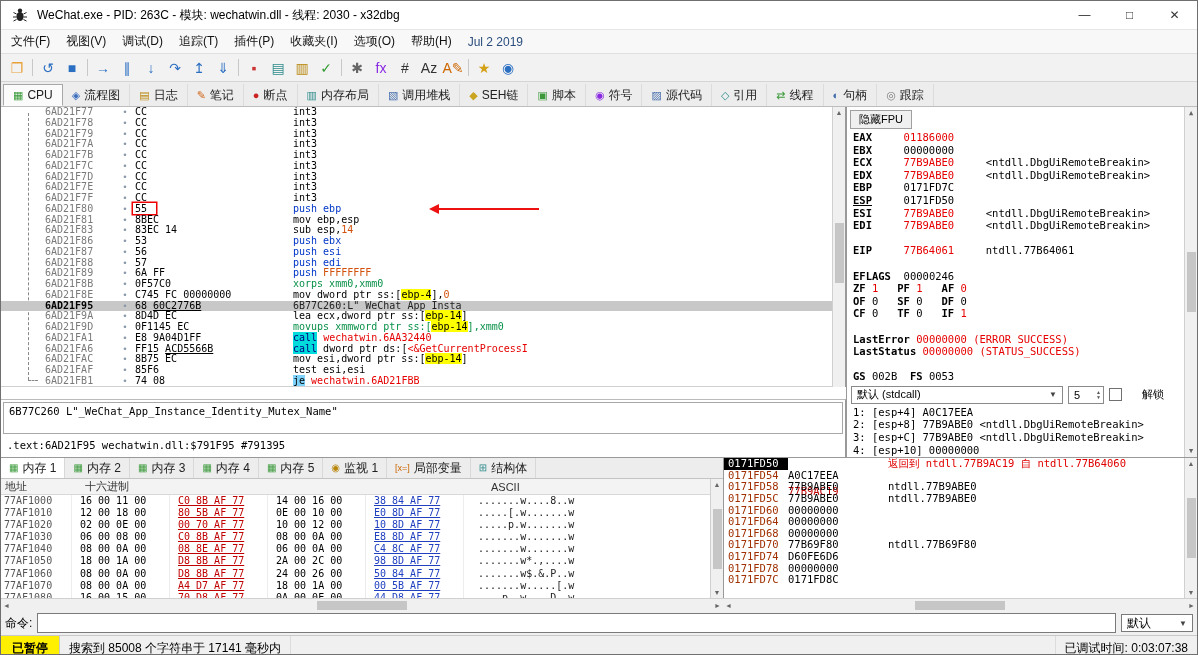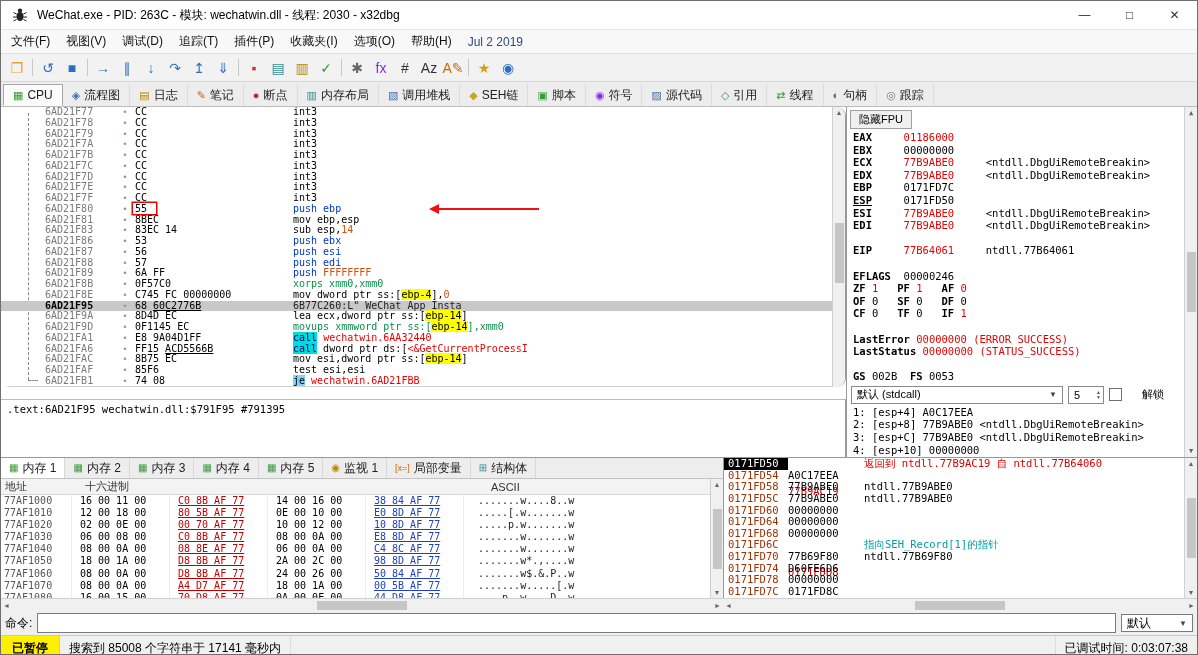--- a/index.html
+++ b/index.html
@@ -21,21 +21,21 @@
   .tool-glyph{font-size:14px;line-height:1;}
   .tool-glyph-txt{font-size:14px;font-weight:normal;line-height:1;}
   .tool-sep{width:1px;height:17px;background:#c8c8c8;margin:0 3px;}
   
   .tabbar{height:24px;flex:0 0 24px;background:#ededed;display:flex;align-items:flex-end;padding-left:2px;border-bottom:1px solid #bdbdbd;font-size:12px;}
   .tab{display:flex;align-items:center;gap:4px;padding:0 9px;height:22px;box-sizing:border-box;color:#222;border-right:1px solid #dcdcdc;white-space:nowrap;}
   .tab.active{background:#fbfbfb;border:1px solid #a8a8a8;border-bottom:1px solid #fbfbfb;}
   .tab-icon{font-size:11px;line-height:1;}
   
   .main{position:relative;height:350px;flex:0 0 350px;background:#fff;}
-  .disasm-pane{position:absolute;left:0;top:0;width:845px;height:280px;box-sizing:border-box;border-right:1px solid #999;overflow:hidden;background:#fff;border-radius:9px;}
+  .disasm-pane{position:absolute;left:0;top:0;width:845px;height:280px;box-sizing:border-box;border-right:1px solid #999;overflow:hidden;background:#fff;}
   .disasm-rows{position:relative;height:279px;margin-right:13px;overflow:hidden;font-family:"DejaVu Sans Mono",monospace;font-size:10px;}
   .drow{display:flex;height:10.75px;line-height:10.75px;position:relative;white-space:pre;}
   .drow.sel{background:#c8c8c8;}
   .d-gut{flex:0 0 36px;}
   .d-addr{flex:0 0 78px;color:#7a7a7a;padding-left:8px;box-sizing:border-box;}
   .drow.sel .d-addr{color:#000;font-weight:bold;}
   .d-dot{flex:0 0 20px;text-align:center;color:#8a9aaa;font-size:9px;}
   .d-bytes{flex:0 0 158px;color:#000;}
   .d-dis{flex:0 0 352px;color:#000;}
   .d-cmt{flex:1 1 auto;color:#222;overflow:hidden;}
@@ -98,21 +98,21 @@
   .g-blue{color:#2040c0;text-decoration:underline;}
   .du-ascii{flex:1;border-left:1px solid #ececec;padding-left:14px;color:#222;}
   .dump-vs{left:709px;top:21px;height:119px;}
   .dump-hs{left:0;top:140px;width:722px;}
   .stack{position:absolute;left:722px;top:0;right:13px;height:140px;overflow:hidden;font-family:"DejaVu Sans Mono",monospace;font-size:10.5px;border-left:1px solid #999;background:#fff;box-sizing:border-box;}
   .srow{display:flex;height:11.65px;line-height:11.65px;white-space:pre;}
   .s-addr{flex:0 0 64px;color:#a03000;padding-left:4px;box-sizing:border-box;}
   .srow.csp .s-addr{background:#000;color:#fff;}
   .s-val{flex:0 0 70px;color:#000;}
   .vc-red{color:#c00000;margin-top:28px;}
-  .s-cmt{flex:1;padding-left:6px;color:#000;overflow:hidden;}
+  .s-cmt{flex:1;padding-left:6px;color:#000;overflow:hidden;margin-left:24px;}
   .cc-red{color:#e00000;}
   .cc-cyan{color:#00a0a0;}
   .stack-vs{right:0;top:0;height:140px;}
   .stack-hs{left:722px;right:0;top:140px;}
   
   .cmdbar{height:24px;flex:0 0 24px;display:flex;align-items:center;gap:5px;padding:0 4px;background:#f0f0f0;border-top:1px solid #c8c8c8;}
   .cmd-label{font-size:12px;color:#000;white-space:nowrap;}
   .cmd-input{flex:1;height:18px;border:1px solid #7a7a7a;background:#fff;font-family:"DejaVu Sans Mono",monospace;font-size:11px;padding:0 3px;}
   .cmd-combo{flex:0 0 72px;height:18px;border:1px solid #7a7a7a;background:#fff;display:flex;align-items:center;justify-content:space-between;padding:0 5px;font-size:12px;box-sizing:border-box;}
   
@@ -321,20 +321,23 @@
           <span class="thumbv"></span>
           <span>▼</span>
         </div>
       <div class="hscroll dis-hs">
           <span>◄</span>
           <span class="thumbh"></span>
           <span>►</span>
         </div>
     </div>
     <div class="info-pane">
+      <div class="info-box">
+        <span>6B77C260 L"_WeChat_App_Instance_Identity_Mutex_Name"</span>
+      </div>
       <div class="info-line2">.text:6AD21F95 wechatwin.dll:$791F95 #791395</div>
     </div>
     <div class="registers-pane">
       <div><button class="fpu-btn">隐藏FPU</button></div>
       <div class="reg-rows" id="reg-rows"><div class="rrow"><span class="b ">EAX</span><span>     </span><span class="c-red ">01186000</span></div><div class="rrow"><span class="b ">EBX</span><span>     </span><span>00000000</span></div><div class="rrow"><span class="b ">ECX</span><span>     </span><span class="c-red ">77B9ABE0</span><span>     </span><span>&lt;ntdll.DbgUiRemoteBreakin&gt;</span></div><div class="rrow"><span class="b ">EDX</span><span>     </span><span class="c-red ">77B9ABE0</span><span>     </span><span>&lt;ntdll.DbgUiRemoteBreakin&gt;</span></div><div class="rrow"><span class="b ">EBP</span><span>     </span><span>0171FD7C</span></div><div class="rrow"><span class="b u">ESP</span><span>     </span><span>0171FD50</span></div><div class="rrow"><span class="b ">ESI</span><span>     </span><span class="c-red ">77B9ABE0</span><span>     </span><span>&lt;ntdll.DbgUiRemoteBreakin&gt;</span></div><div class="rrow"><span class="b ">EDI</span><span>     </span><span class="c-red ">77B9ABE0</span><span>     </span><span>&lt;ntdll.DbgUiRemoteBreakin&gt;</span></div><div class="rrow"></div><div class="rrow"><span class="b ">EIP</span><span>     </span><span class="c-red ">77B64061</span><span>     </span><span>ntdll.77B64061</span></div><div class="rrow"></div><div class="rrow"><span class="b ">EFLAGS</span><span>  </span><span>00000246</span></div><div class="rrow"><span class="b ">ZF</span><span> </span><span class="c-red ">1</span><span>   </span><span class="b ">PF</span><span> </span><span class="c-red ">1</span><span>   </span><span class="b ">AF</span><span> </span><span class="c-red ">0</span></div><div class="rrow"><span class="b ">OF</span><span> 0   </span><span class="b ">SF</span><span> 0   </span><span class="b ">DF</span><span> 0</span></div><div class="rrow"><span class="b ">CF</span><span> 0   </span><span class="b ">TF</span><span> 0   </span><span class="b ">IF</span><span> </span><span class="c-red ">1</span></div><div class="rrow"></div><div class="rrow"><span class="b ">LastError</span><span> </span><span class="c-red ">00000000</span><span> </span><span class="c-red ">(ERROR_SUCCESS)</span></div><div class="rrow"><span class="b ">LastStatus</span><span> </span><span class="c-red ">00000000</span><span> </span><span class="c-red ">(STATUS_SUCCESS)</span></div><div class="rrow"></div><div class="rrow"><span class="b ">GS</span><span> 002B  </span><span class="b ">FS</span><span> 0053</span></div></div>
       <div class="conv-row">
         <div class="combo">
           <span>默认 (stdcall)</span>
           <span class="caret">▼</span>
         </div>
@@ -423,21 +426,20 @@
         <span>►</span>
       </div>
     <div class="stack" id="stack">
         <div class="srow csp"><span class="s-addr">0171FD50</span><span class="s-val vc-red">77B9AC19</span><span class="s-cmt cc-red">返回到 ntdll.77B9AC19 自 ntdll.77B64060</span></div>
         <div class="srow"><span class="s-addr">0171FD54</span><span class="s-val">A0C17EEA</span><span class="s-cmt"></span></div>
         <div class="srow"><span class="s-addr">0171FD58</span><span class="s-val">77B9ABE0</span><span class="s-cmt">ntdll.77B9ABE0</span></div>
         <div class="srow"><span class="s-addr">0171FD5C</span><span class="s-val">77B9ABE0</span><span class="s-cmt">ntdll.77B9ABE0</span></div>
         <div class="srow"><span class="s-addr">0171FD60</span><span class="s-val">00000000</span><span class="s-cmt"></span></div>
         <div class="srow"><span class="s-addr">0171FD64</span><span class="s-val">00000000</span><span class="s-cmt"></span></div>
         <div class="srow"><span class="s-addr">0171FD68</span><span class="s-val">00000000</span><span class="s-cmt"></span></div>
-        <div class="srow"><span class="s-addr">0171FD6C</span><span class="s-val vc-red">0171FDD8</span><span class="s-cmt cc-cyan">指向SEH_Record[1]的指针</span></div>
         <div class="srow"><span class="s-addr">0171FD70</span><span class="s-val">77B69F80</span><span class="s-cmt">ntdll.77B69F80</span></div>
         <div class="srow"><span class="s-addr">0171FD74</span><span class="s-val">D60FE6D6</span><span class="s-cmt"></span></div>
         <div class="srow"><span class="s-addr">0171FD78</span><span class="s-val">00000000</span><span class="s-cmt"></span></div>
         <div class="srow"><span class="s-addr">0171FD7C</span><span class="s-val">0171FD8C</span><span class="s-cmt"></span></div>
       </div>
     <div class="vscroll stack-vs">
         <span>▲</span>
         <span class="thumbv"></span>
         <span>▼</span>
       </div>

